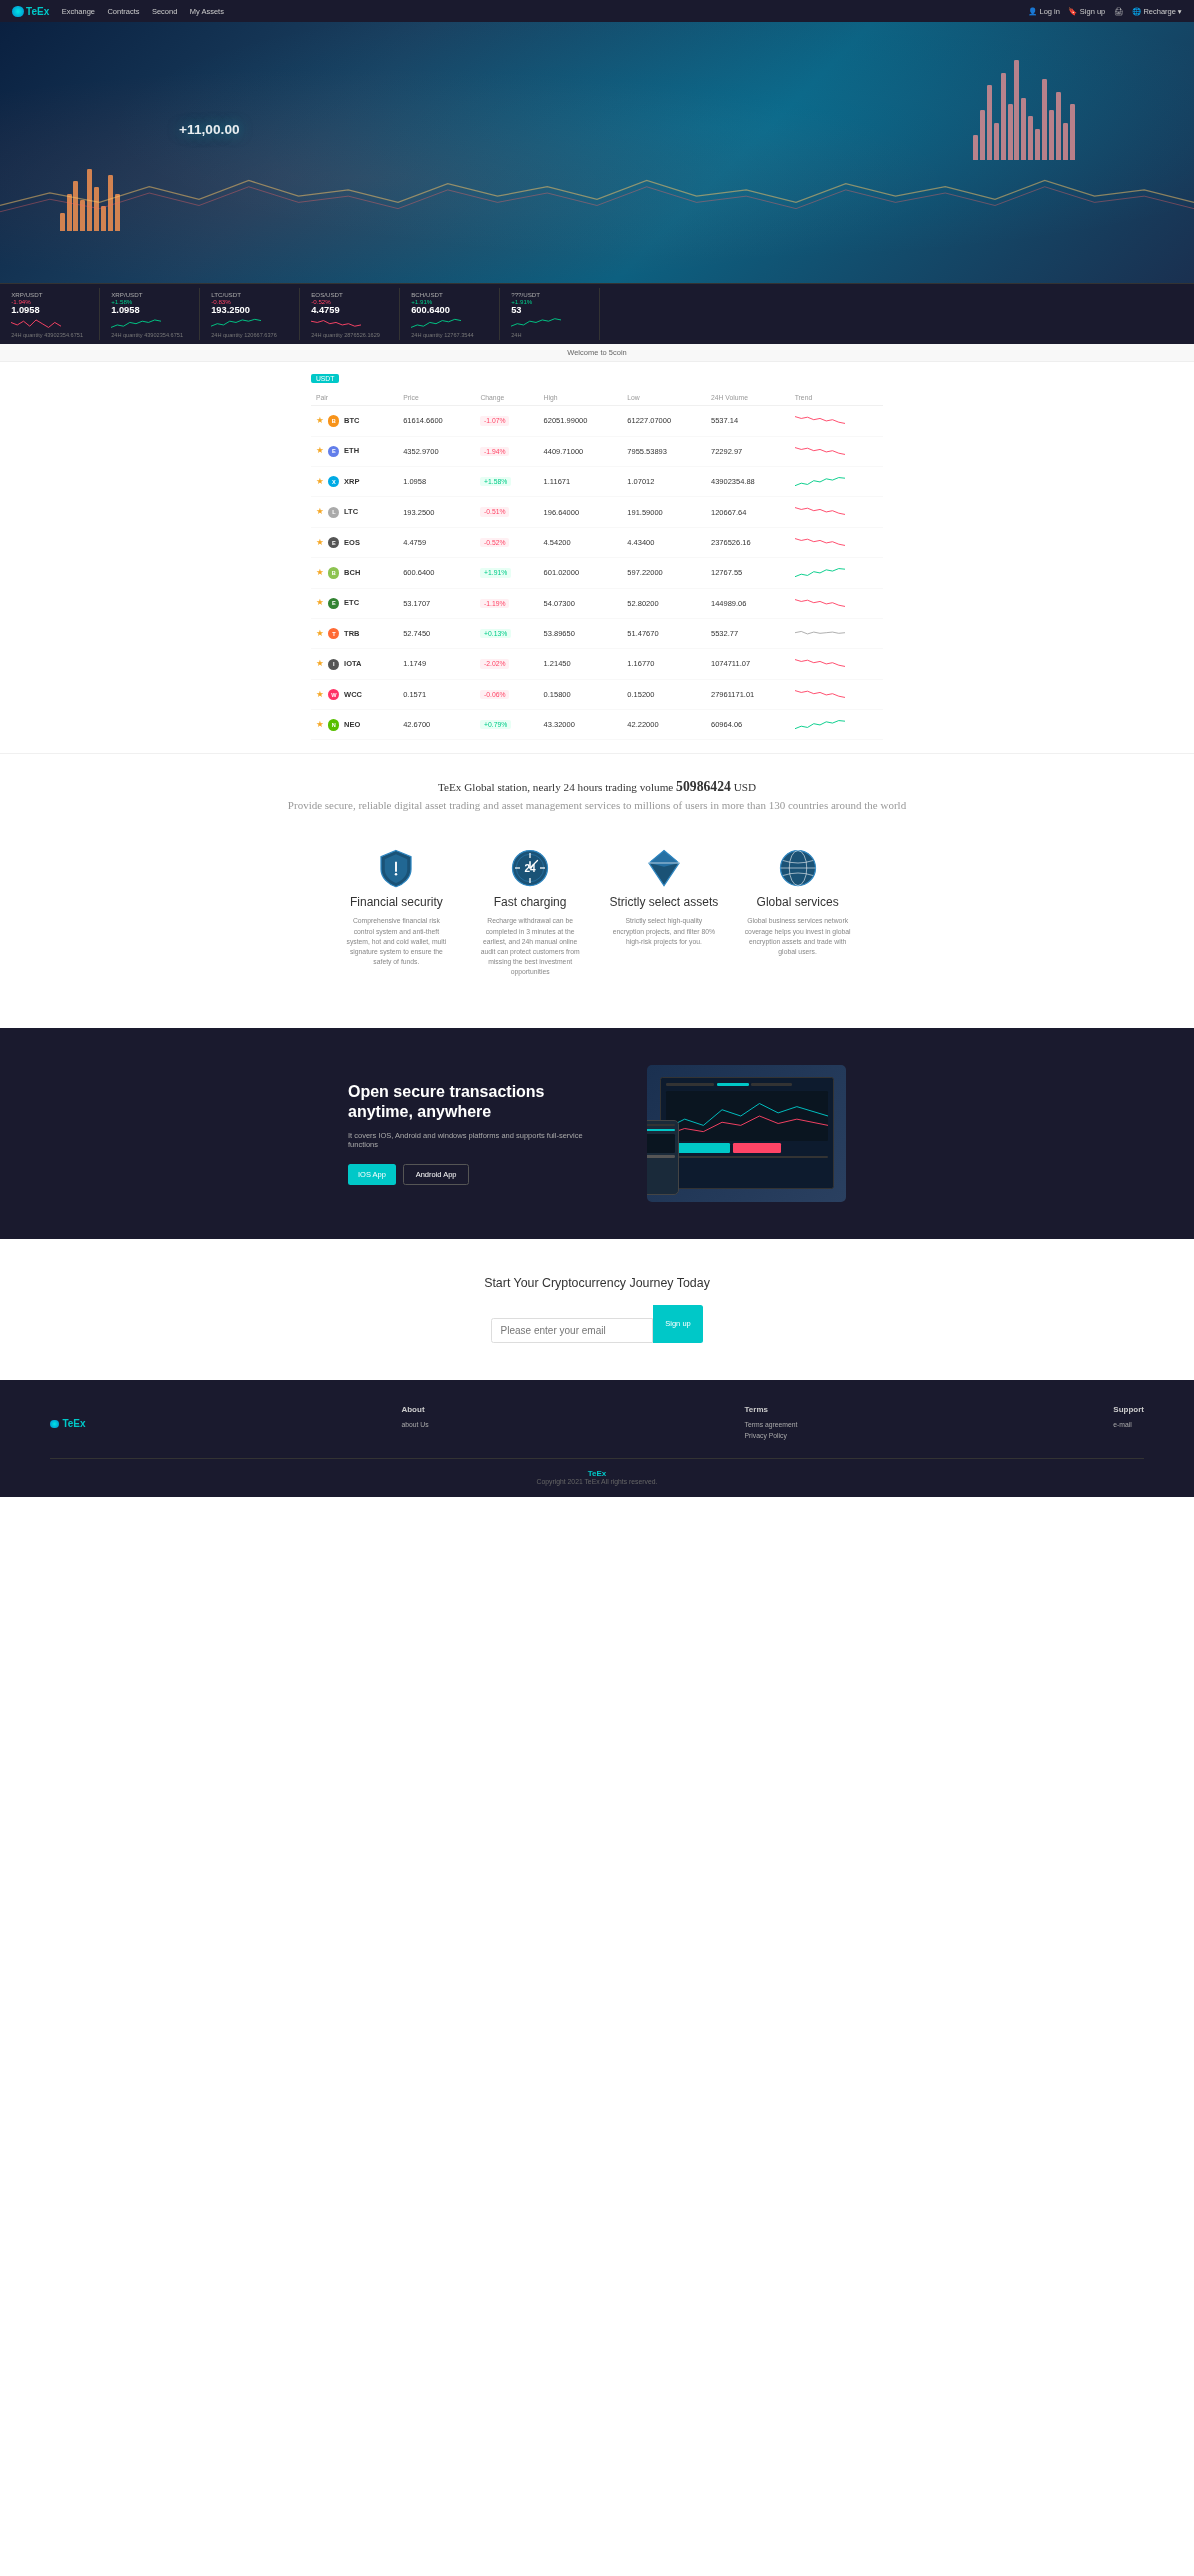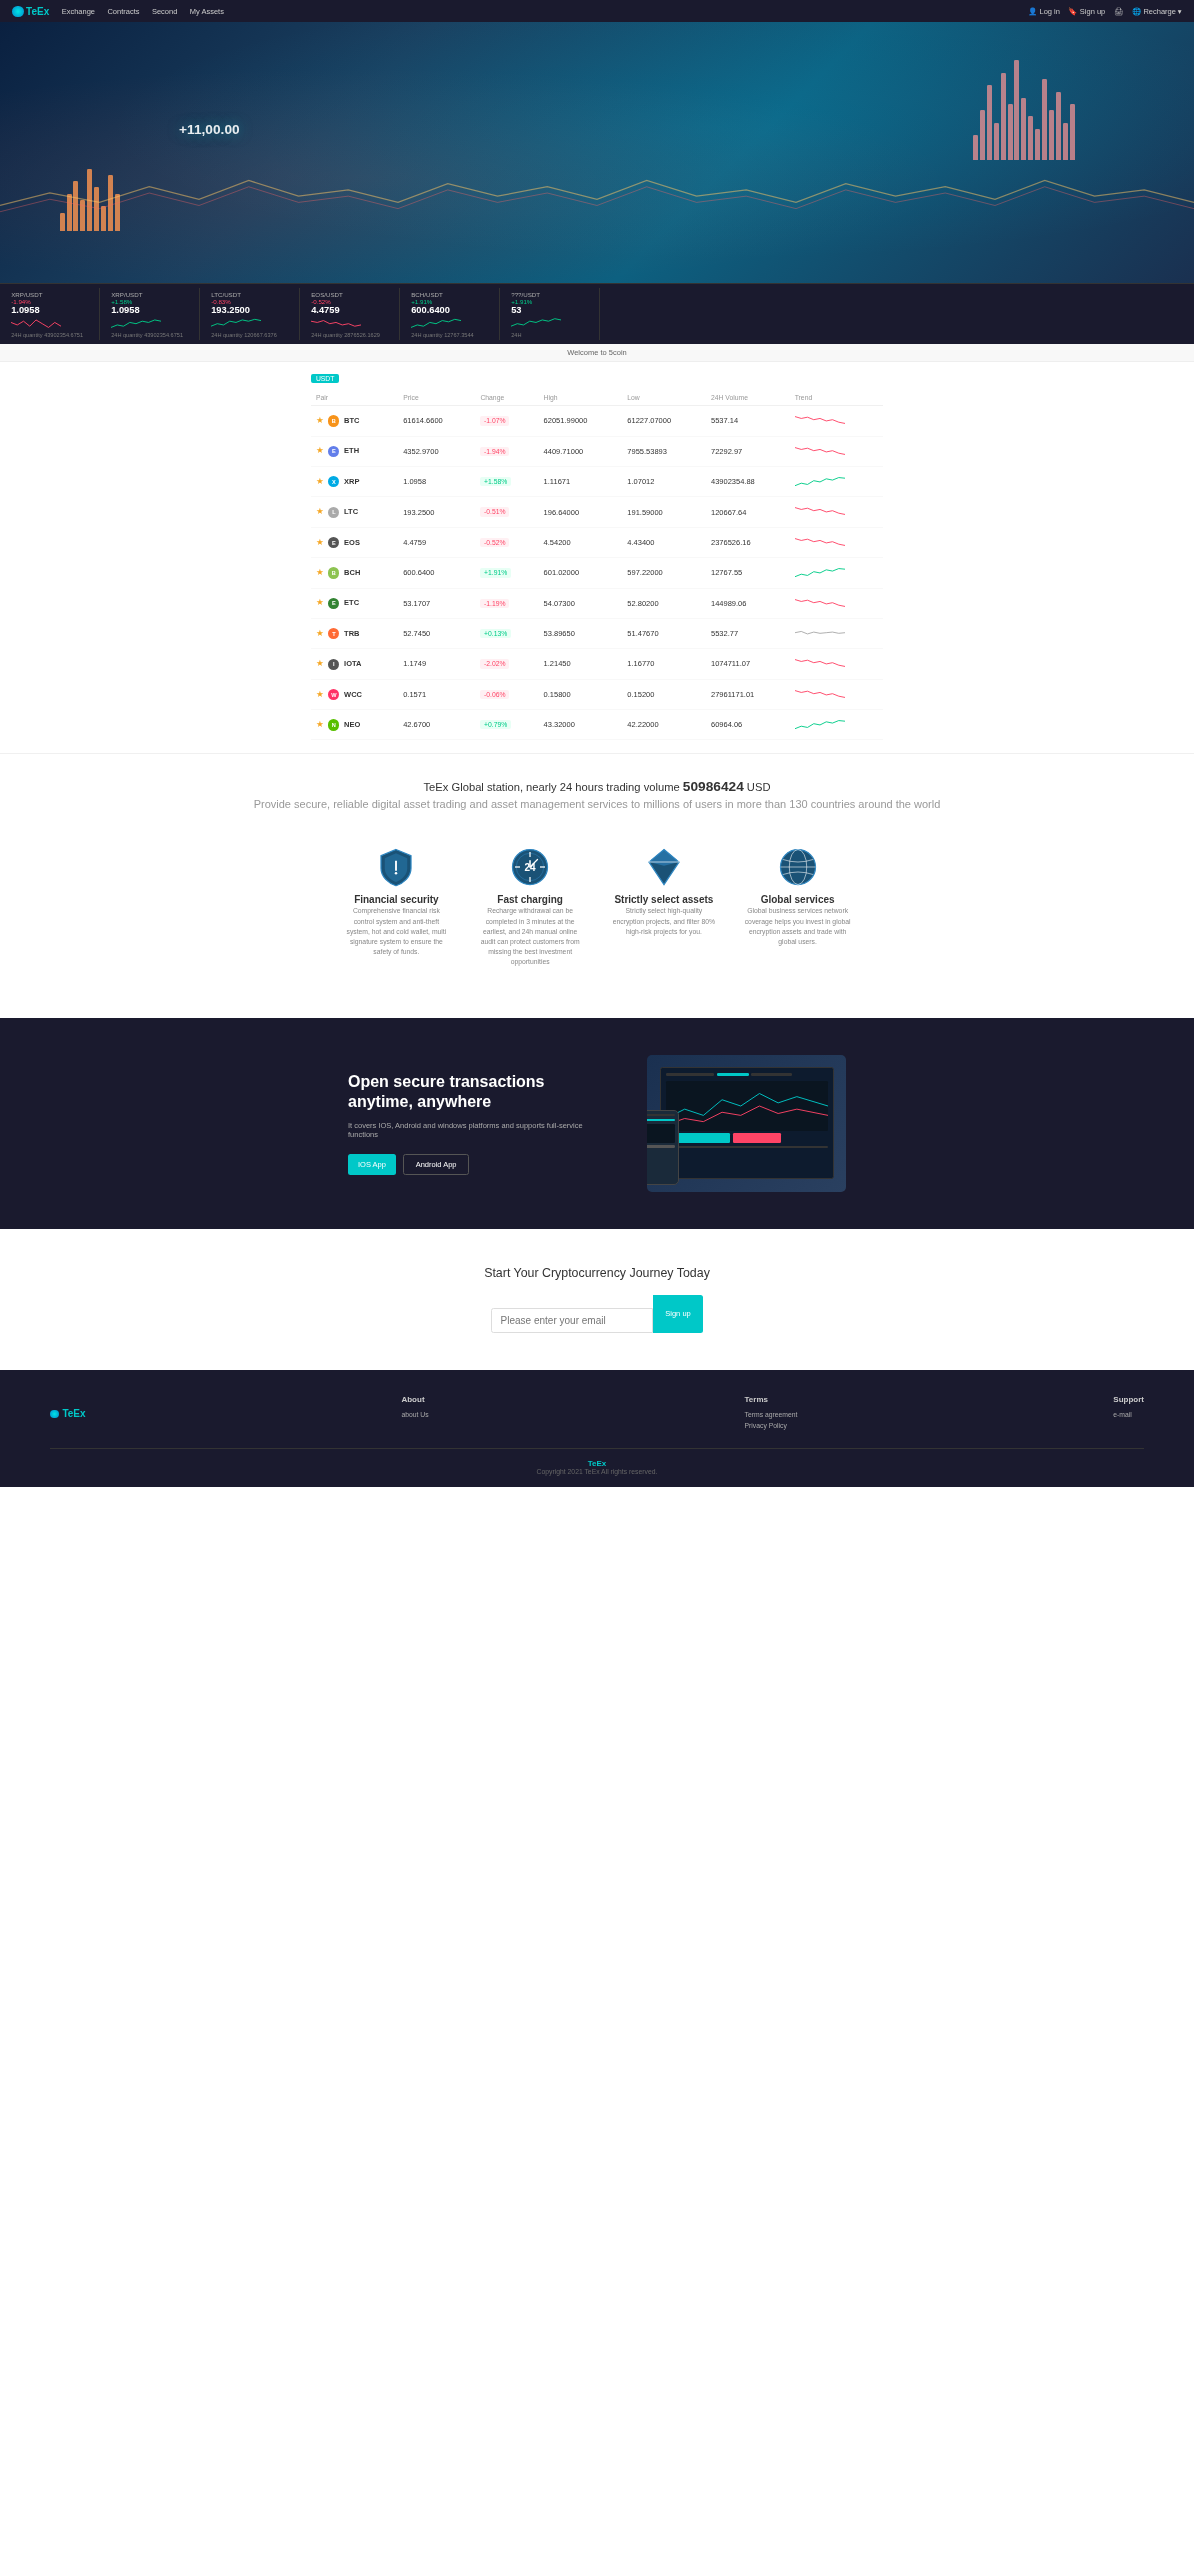--- a/index.html
+++ b/index.html
@@ -172,20 +172,21 @@
     .coin-name { font-weight: bold; font-size: 7.5px; }
     .change-pos { color: #00cc88; background: #e8fff5; padding: 1.2px 3.7px; border-radius: 1.9px; font-size: 6.8px; }
     .change-neg { color: #ff4466; background: #fff0f3; padding: 1.2px 3.7px; border-radius: 1.9px; font-size: 6.8px; }
     .mini-trend { width: 50px; height: 17.4px; }
 
     
     .stats-section {
       text-align: center;
       padding: 25px 12.4px 12.4px;
       border-top: 0.6px solid #f0f0f0;
+      font-family: Liberation Serif, serif;
     }
     .stats-title { font-size: 11.2px; color: #333; margin-bottom: 3.7px; }
     .stats-subtitle { font-size: 11px; color: #999; margin-top: 2.5px; }
 
     
     .features-section {
       display: flex;
       justify-content: center;
       gap: 25px;
       padding: 25px 25px;
@@ -198,21 +199,21 @@
       max-width: 124px;
     }
     .feature-icon {
       width: 40px;
       height: 40px;
       margin: 0 auto 7.5px;
       display: flex;
       align-items: center;
       justify-content: center;
     }
-    .feature-title { font-size: 10px; font-weight: bold; color: #333; margin-bottom: 1px; }
+    .feature-title { font-size: 12px; font-weight: normal; color: #333; margin-bottom: 7px; }
     .feature-desc { font-size: 6.8px; color: #888; line-height: 1.5; }
 
     
     .dark-section {
       background: #1a1a2e;
       color: #fff;
       display: flex;
       align-items: center;
       justify-content: center;
       padding: 37px 50px;

